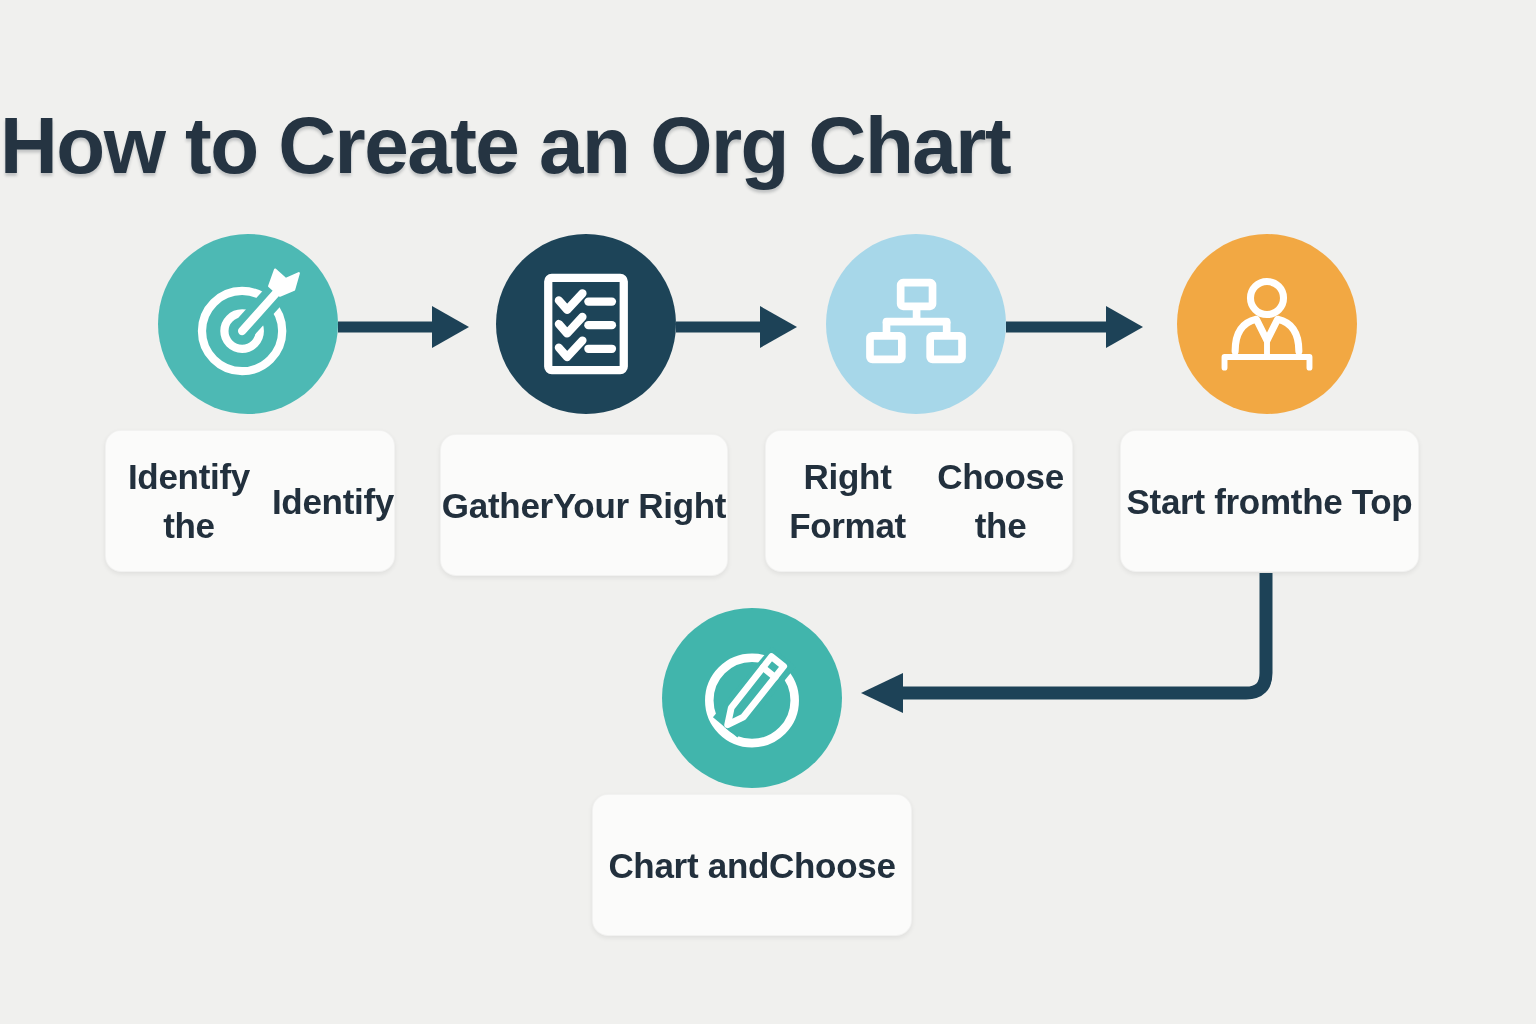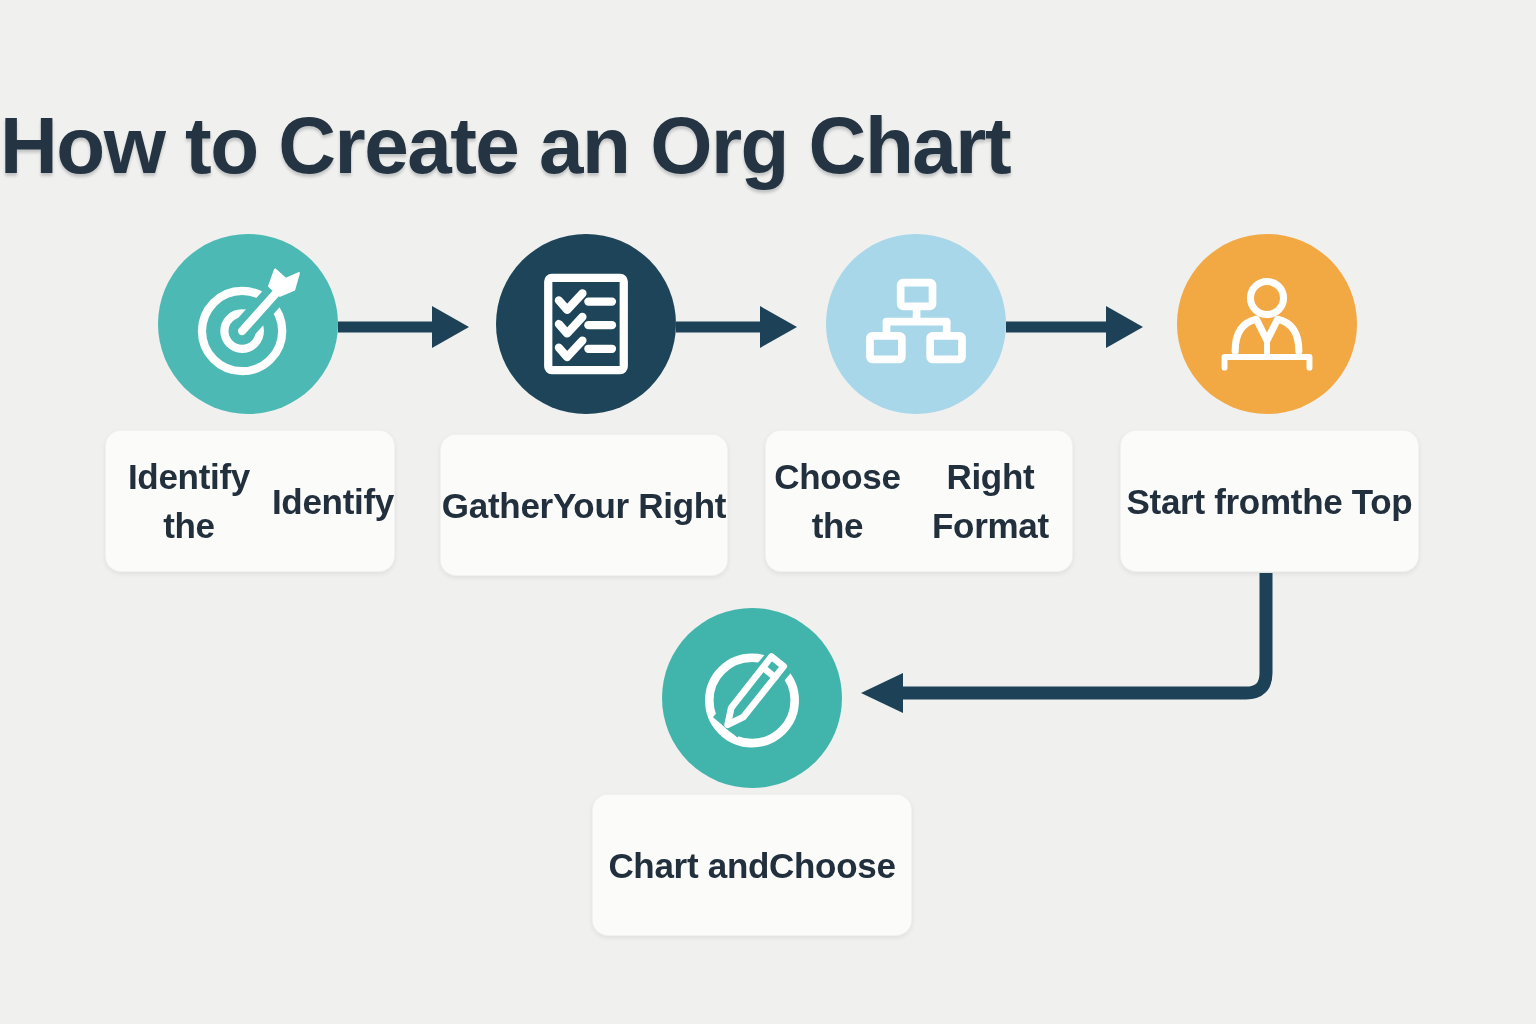--- a/index.html
+++ b/index.html
@@ -127,22 +127,22 @@
 
   <div class="label-box b1">
     <span>Identify the</span>
     <span>Identify</span>
   </div>
   <div class="label-box b2">
     <span>Gather</span>
     <span>Your Right</span>
   </div>
   <div class="label-box b3">
+    <span>Right Format</span>
     <span>Choose the</span>
-    <span>Right Format</span>
   </div>
   <div class="label-box b4">
     <span>Start from</span>
     <span>the Top</span>
   </div>
   <div class="label-box b5">
     <span>Chart and</span>
     <span>Choose</span>
   </div>
 

